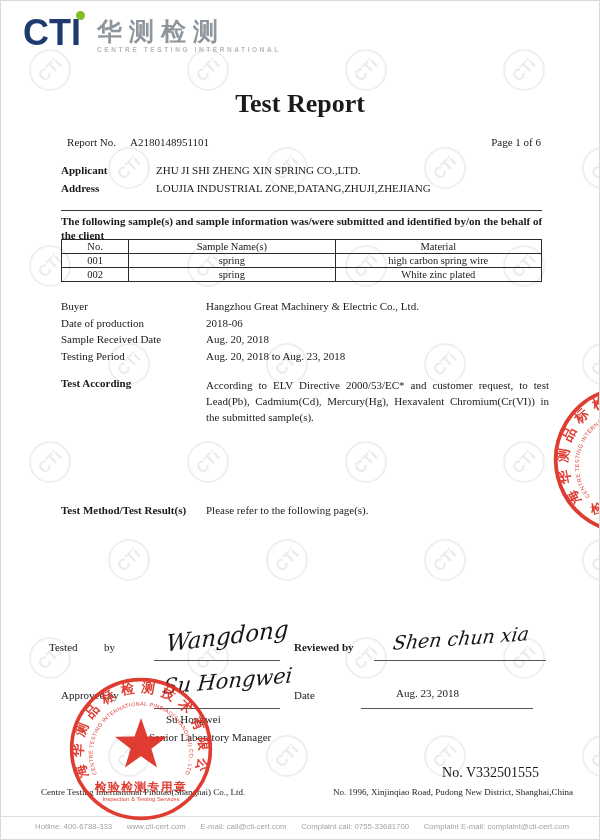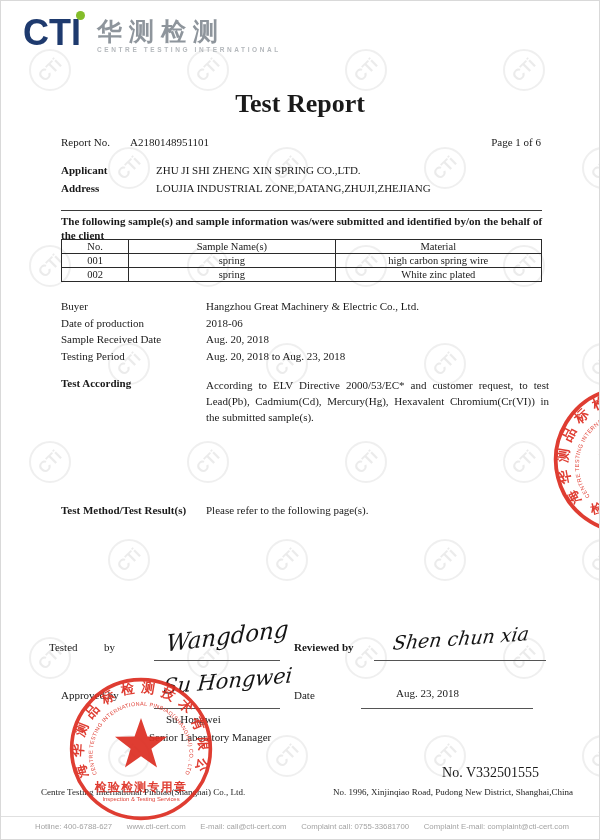--- a/index.html
+++ b/index.html
@@ -21,21 +21,21 @@
   .logo-cti { position:relative; font-family:"Liberation Sans",sans-serif; font-weight:bold;
     font-size:36px; line-height:40px; color:#1e3a6e; letter-spacing:0px; }
   .logo-dot { position:absolute; left:53px; top:-2px; width:9px; height:9px; border-radius:50%; background:#84bd2a; }
   .logo-cn-wrap { margin-left:16px; padding-top:5px;font-weight:bold; }
   .logo-cn { font-size:25px; line-height:26px; color:#8e959c; letter-spacing:7px; font-family:"Liberation Sans",sans-serif; }
   .logo-sub { font-size:6.5px; letter-spacing:2.6px; color:#b4b8bc; font-family:"Liberation Sans",sans-serif; margin-top:2px; }
   
   .title { position:absolute; top:88px; left:0; width:100%; text-align:center;
     font-size:26px; font-weight:bold; }
   .report-row { position:absolute; top:135px; left:60px; right:58px; display:flex; font-size:11px; }
-  .report-no-label { width:55px; }
+  .report-no-label { width:55px;text-align:right; }
   .report-no-value { margin-left:14px; }
   .page-label { margin-left:auto; }
   .party { position:absolute; left:60px; right:58px; display:flex; font-size:11px;gap:26px; }
   .party .lbl { font-weight:bold; width:55px; flex:none; }
   .party .val { margin-left:14px; }
   .rule { position:absolute; left:60px; width:481px; border-top:1.4px solid #3a3a3a; }
   .intro { position:absolute; top:214px; left:60px; width:482px; font-weight:bold; font-size:11px; line-height:13.5px; }
   
   table.samples { position:absolute; top:238px; left:60px; width:481px; border-collapse:collapse;
     font-size:10.5px; }
@@ -218,21 +218,21 @@
 
   <span class="serial">No. V332501555</span>
 
   <div class="company-row">
     <span>Centre Testing International Pinbiao(Shanghai) Co., Ltd.</span>
     <span>No. 1996, Xinjinqiao Road, Pudong New District, Shanghai,China</span>
   </div>
 
   <div class="footer-rule"></div>
   <div class="footer">
-    <span>Hotline: 400-6788-627</span>
+    <span>Hotline: 400-6788-333</span>
     <span>www.cti-cert.com</span>
     <span>E-mail: call@cti-cert.com</span>
     <span>Complaint call: 0755-33681700</span>
     <span>Complaint E-mail: complaint@cti-cert.com</span>
   </div>
 
   <svg class="stamp stamp-left" width="146" height="146" viewBox="0 0 160 160">
     <defs>
       <path id="arcCN-a" d="M 20 104 A 64 64 0 1 1 140 104" fill="none"></path>
       <path id="arcEN-a" d="M 33 110 A 53 53 0 1 1 127 110" fill="none"></path>

